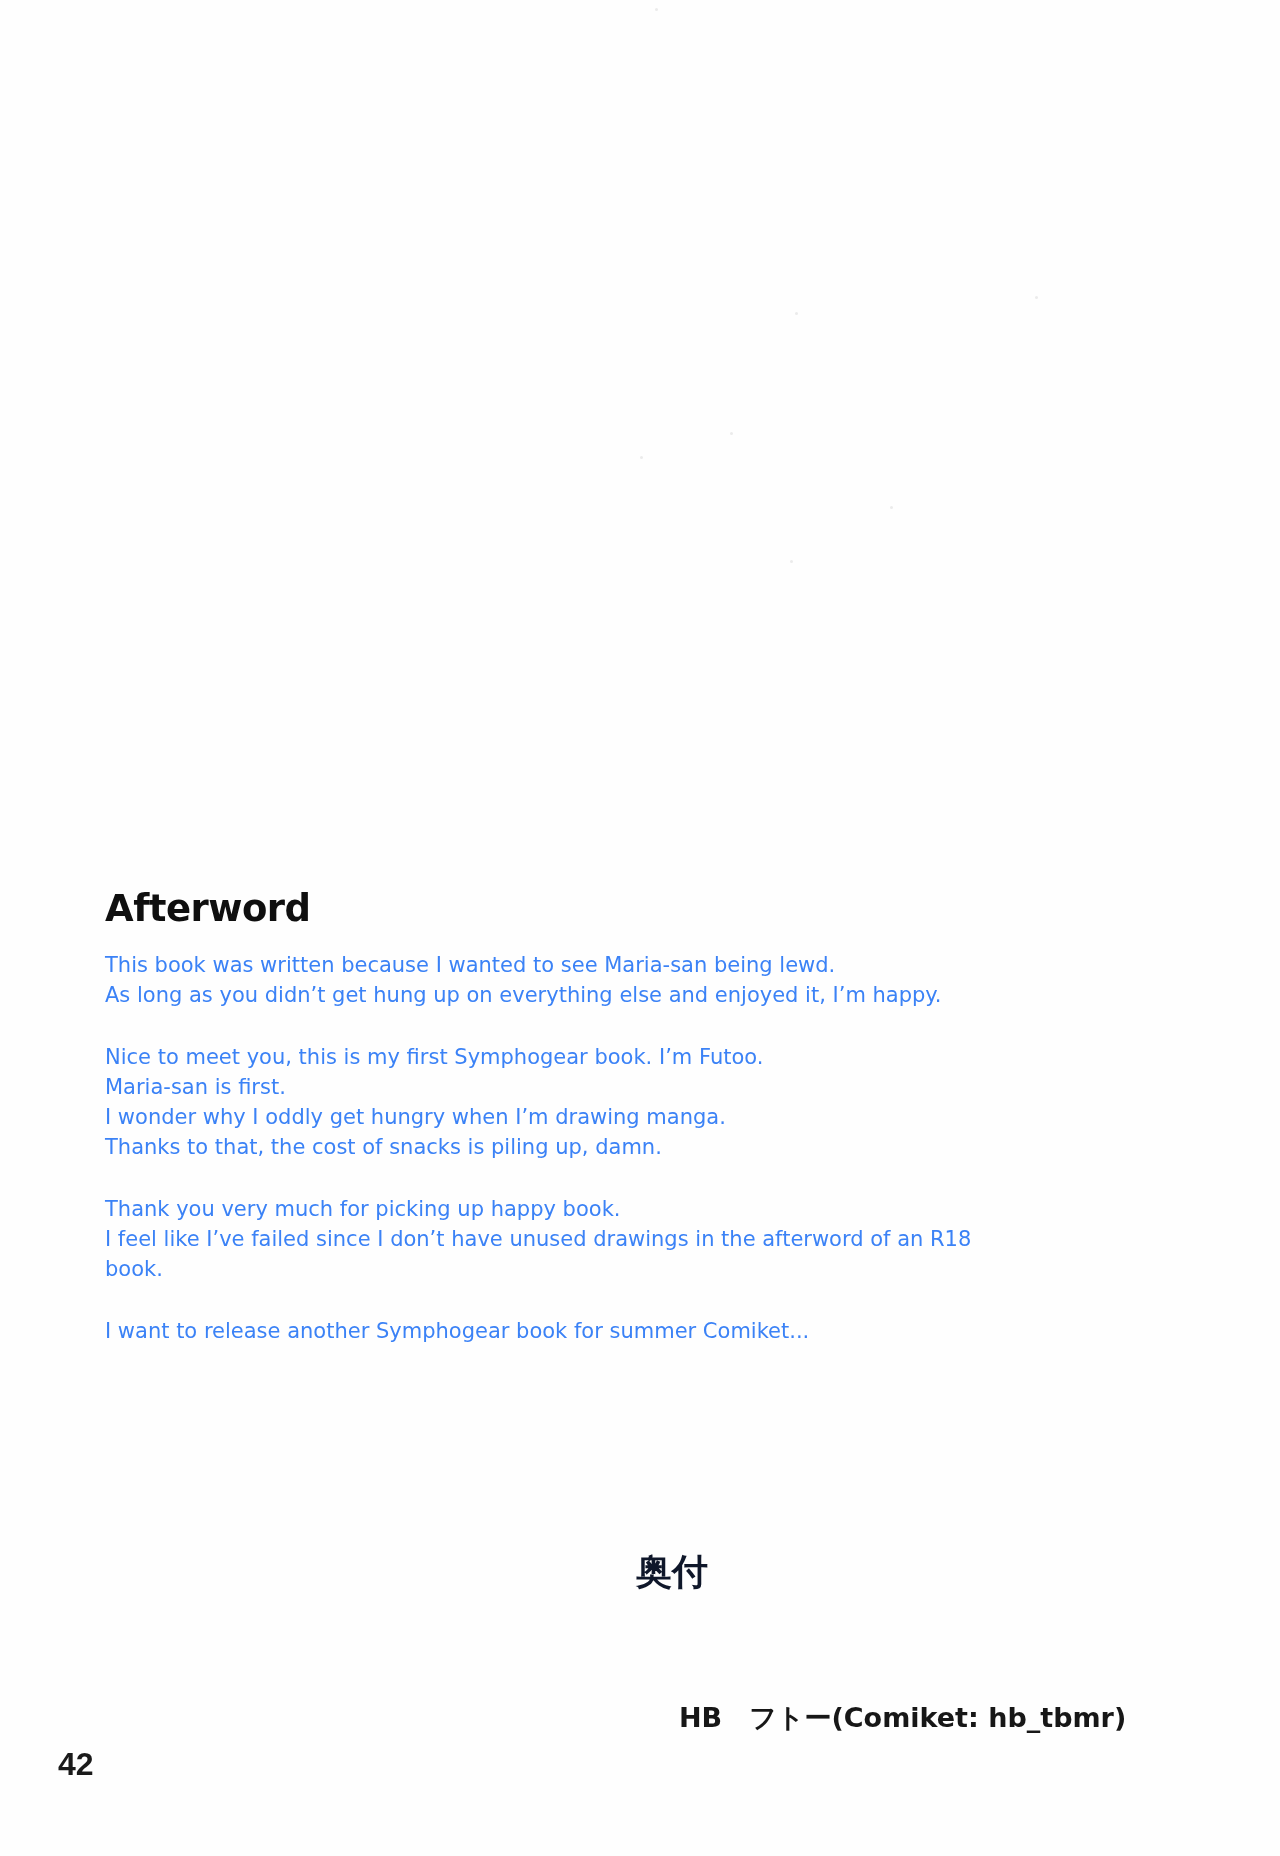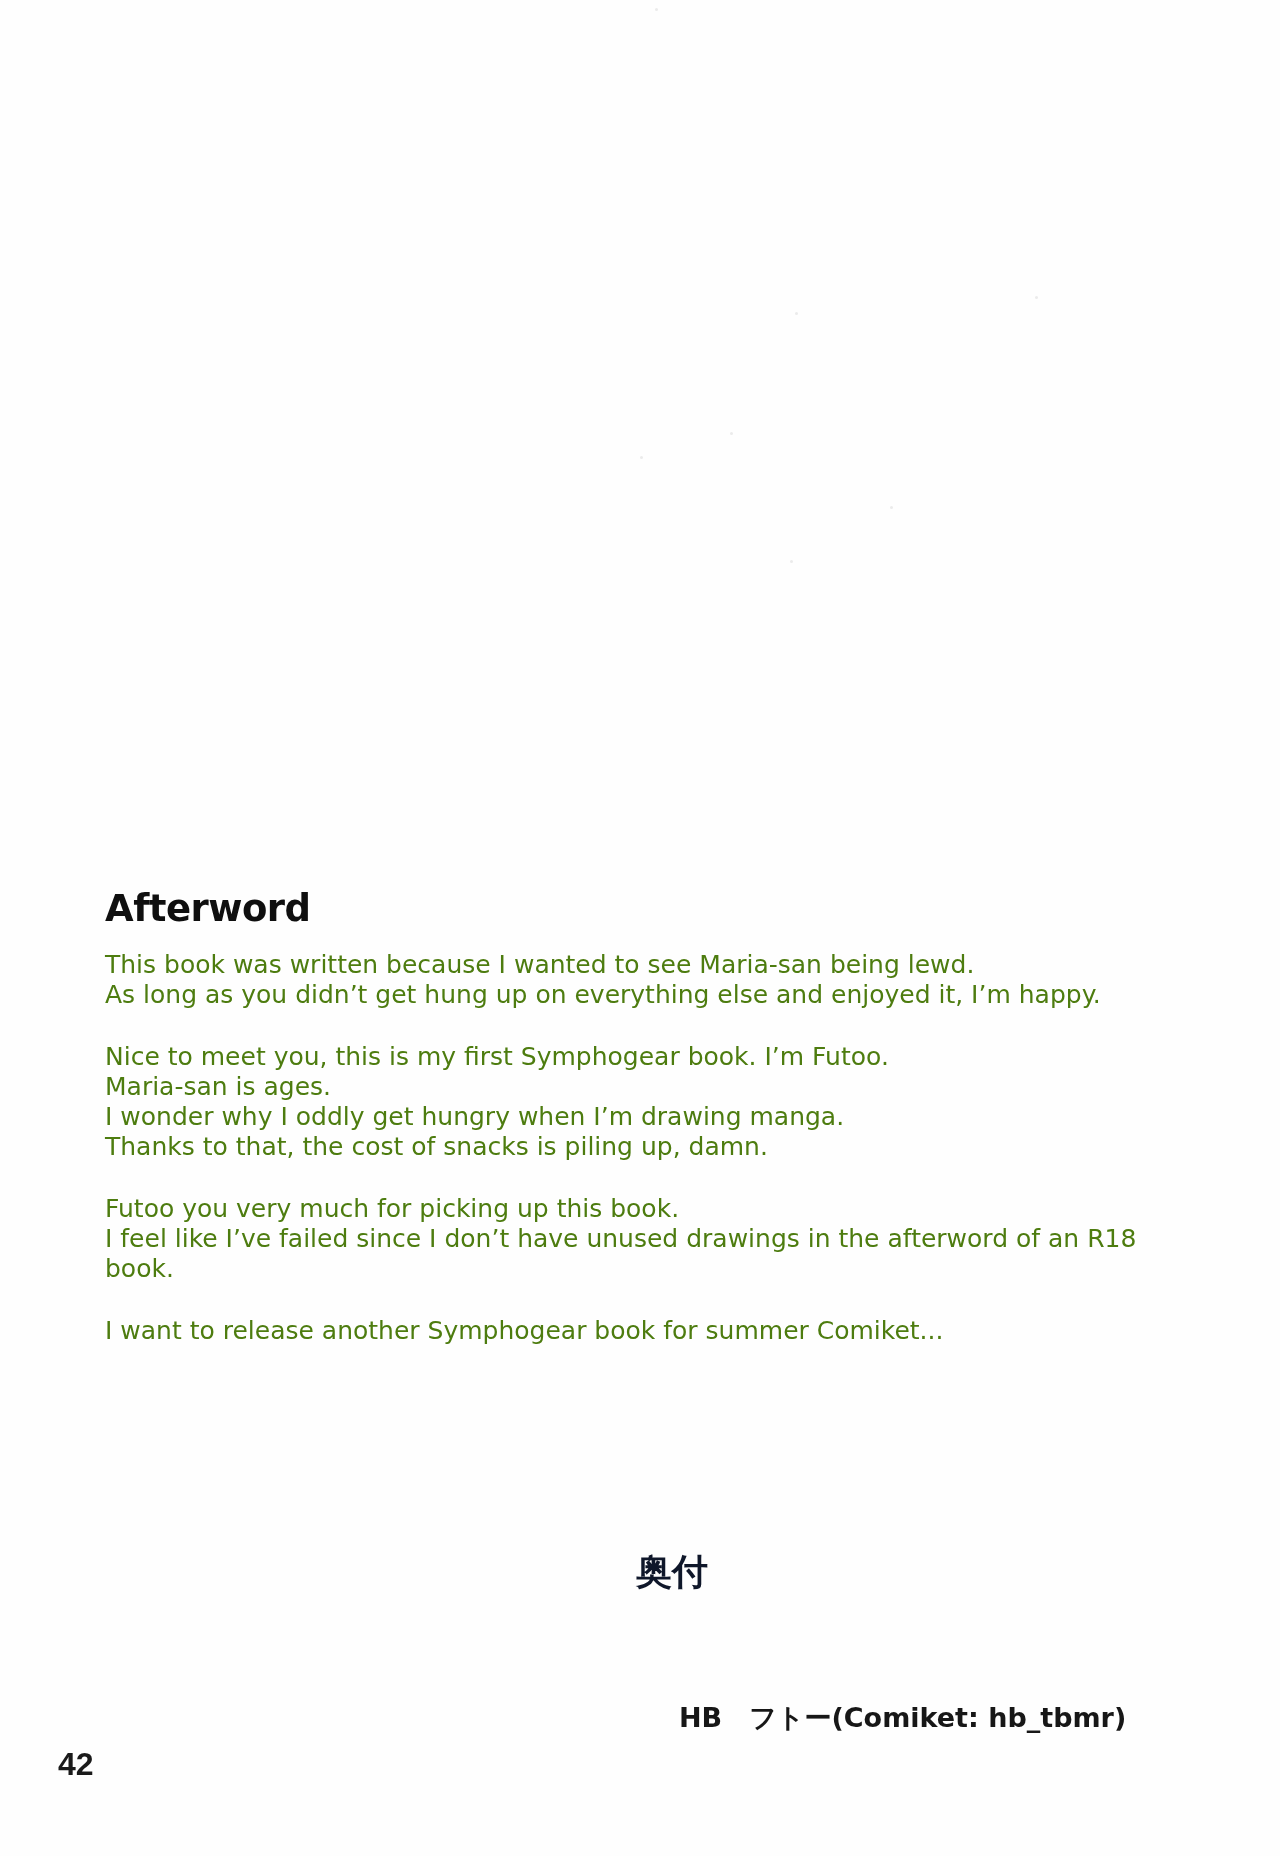--- a/index.html
+++ b/index.html
@@ -23,23 +23,23 @@
     font-weight: bold;
     letter-spacing: -0.5px;
     color: #0f0f0f;
   }
 
   .afterword-body {
     position: absolute;
     left: 105px;
     top: 950px;
     width: 920px;
-    font-size: 25px;
+    font-size: 21px;
     line-height: 30px;
-    color: #4d7c0f;
+    color: #3b82f6;
   }
 
   .afterword-paragraph { margin: 0; }
   .afterword-paragraph + .afterword-paragraph { margin-top: 32px; }
   .afterword-line { white-space: pre; }
 
   .colophon-heading {
     position: absolute;
     left: 636px;
     top: 1552px;
@@ -98,27 +98,27 @@
 
   <div class="afterword-body">
 
     <div class="afterword-paragraph">
       <div class="afterword-line">This book was written because I wanted to see Maria-san being lewd.</div>
       <div class="afterword-line">As long as you didn’t get hung up on everything else and enjoyed it, I’m happy.</div>
     </div>
 
     <div class="afterword-paragraph">
       <div class="afterword-line">Nice to meet you, this is my first Symphogear book. I’m Futoo.</div>
-      <div class="afterword-line">Maria-san is ages.</div>
+      <div class="afterword-line">Maria-san is first.</div>
       <div class="afterword-line">I wonder why I oddly get hungry when I’m drawing manga.</div>
       <div class="afterword-line">Thanks to that, the cost of snacks is piling up, damn.</div>
     </div>
 
     <div class="afterword-paragraph">
-      <div class="afterword-line">Futoo you very much for picking up this book.</div>
+      <div class="afterword-line">Thank you very much for picking up happy book.</div>
       <div class="afterword-line">I feel like I’ve failed since I don’t have unused drawings in the afterword of an R18</div>
       <div class="afterword-line">book.</div>
     </div>
 
     <div class="afterword-paragraph">
       <div class="afterword-line">I want to release another Symphogear book for summer Comiket...</div>
     </div>
 
   </div>
 

